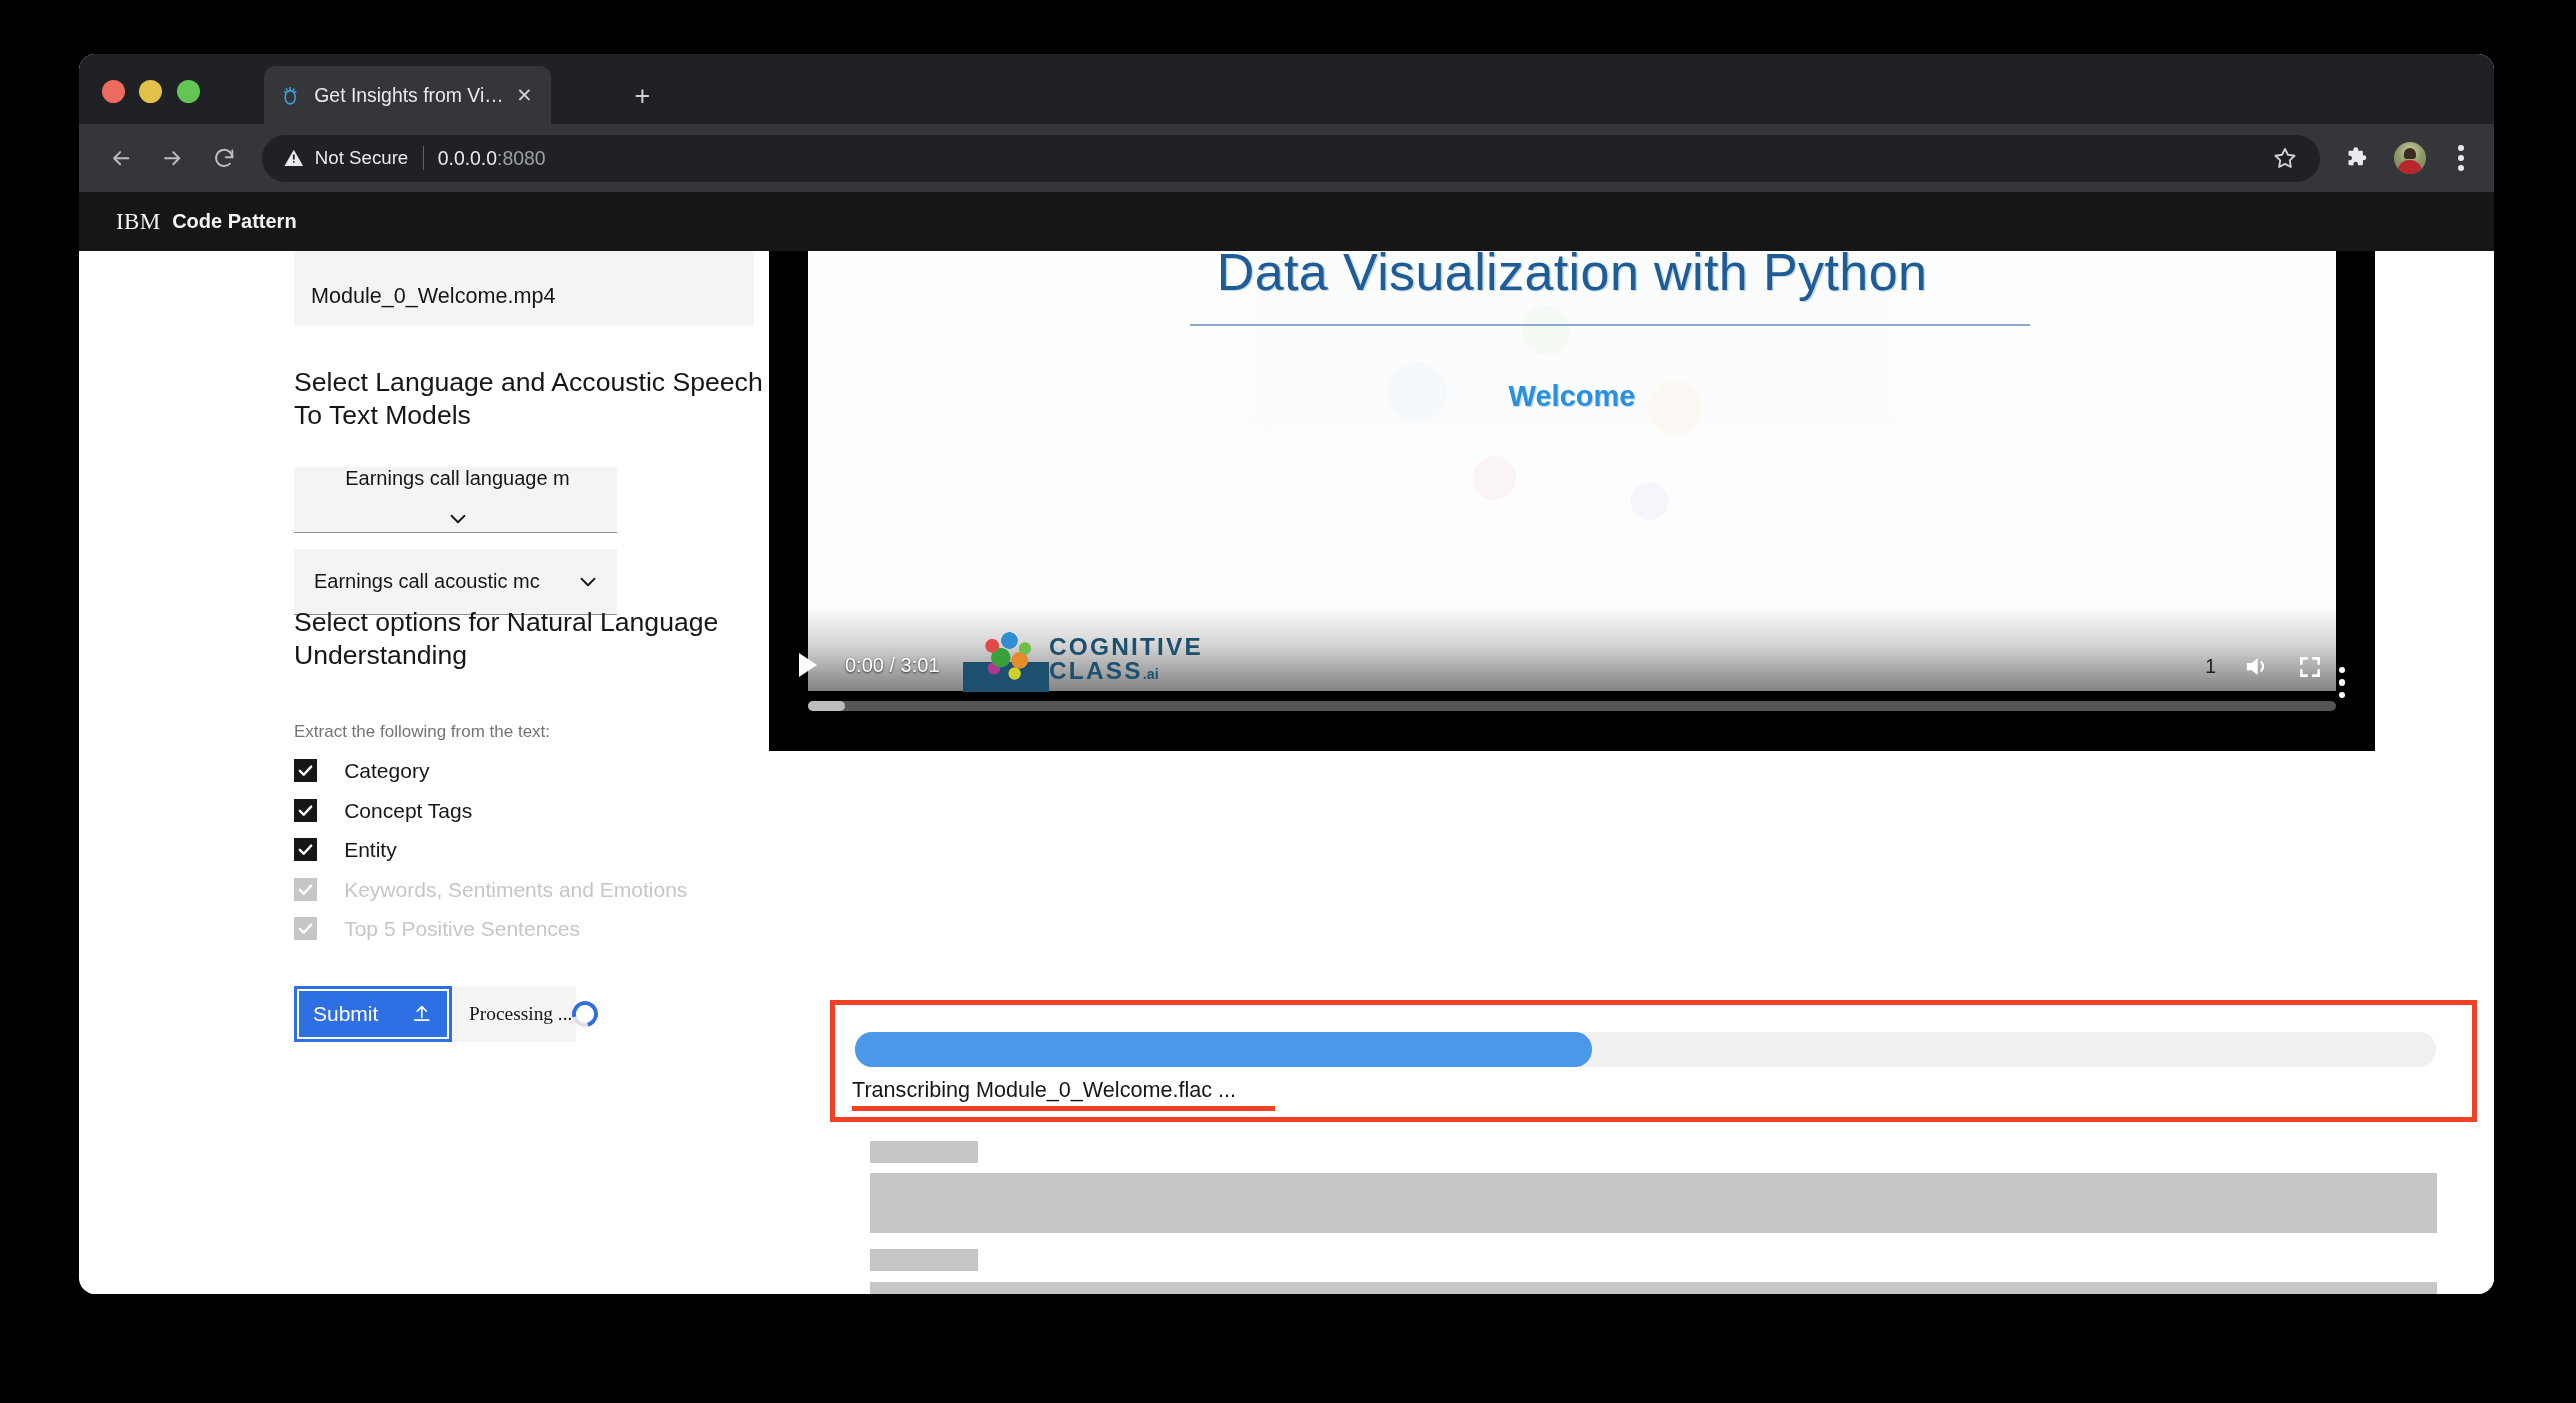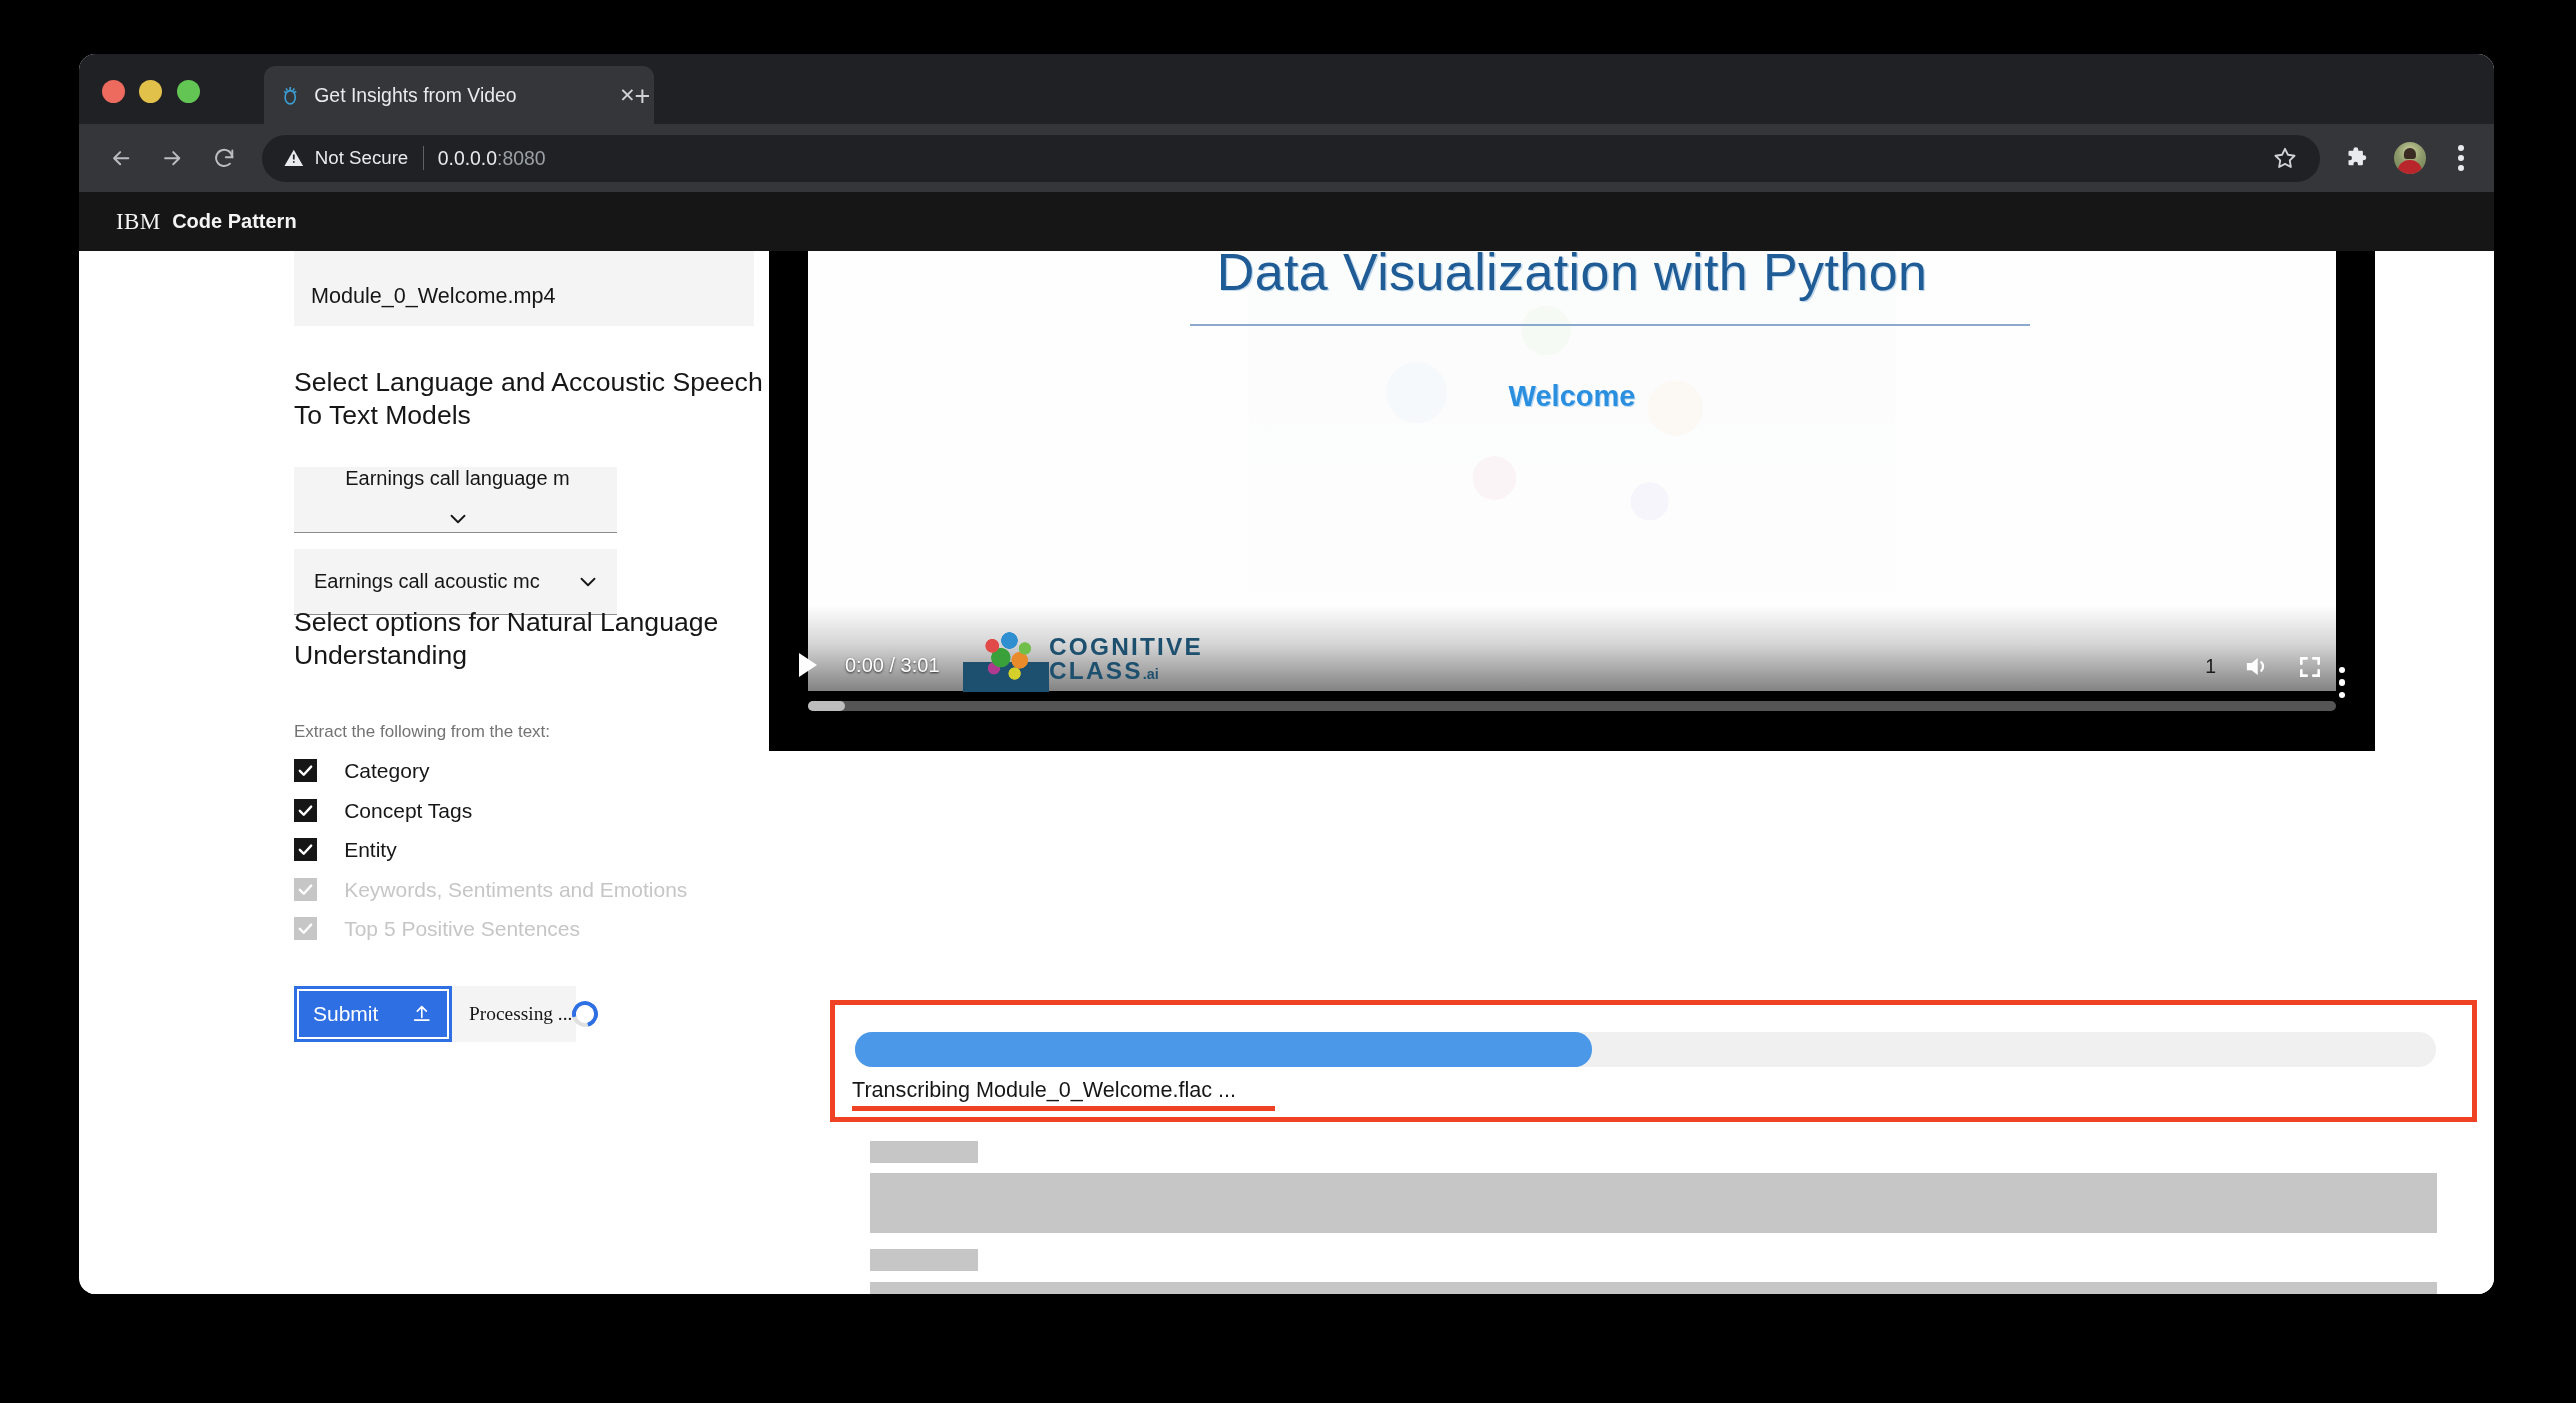--- a/index.html
+++ b/index.html
@@ -33,21 +33,21 @@
     display: flex; gap: 14.4px;
     position: absolute; left: 23px; top: 26px;
   }
   .dot { width: 23px; height: 23px; border-radius: 50%; }
   .dot.red { background: #ed6a5e; }
   .dot.yellow { background: #e2c14a; }
   .dot.green { background: #62c554; }
 
   .tab {
     position: absolute; left: 185px; bottom: 0;
-    width: 390px; height: 58px;
+    width: 287px; height: 58px;
     background: #35363a;
     border-radius: 11.5px 11.5px 0 0;
     display: flex; align-items: center;
     padding: 0 14.4px;
   }
   .tab-favicon { width: 24.4px; height: 24.4px; flex: 0 0 24.4px; margin-right: 11.5px; }
   .tab-title {
     color: #e8eaed; font-size: 19.4px;
     white-space: nowrap; overflow: hidden; text-overflow: ellipsis;
     flex: 1;

